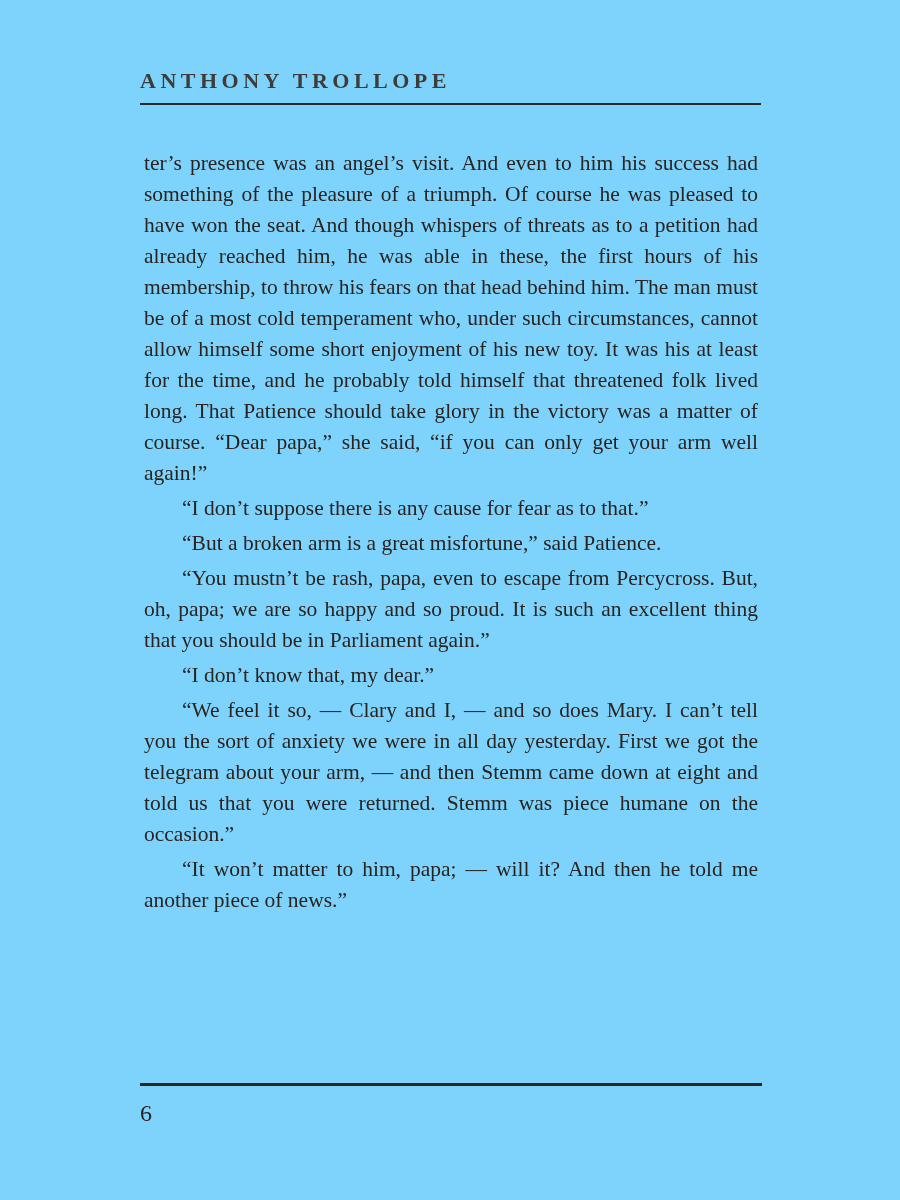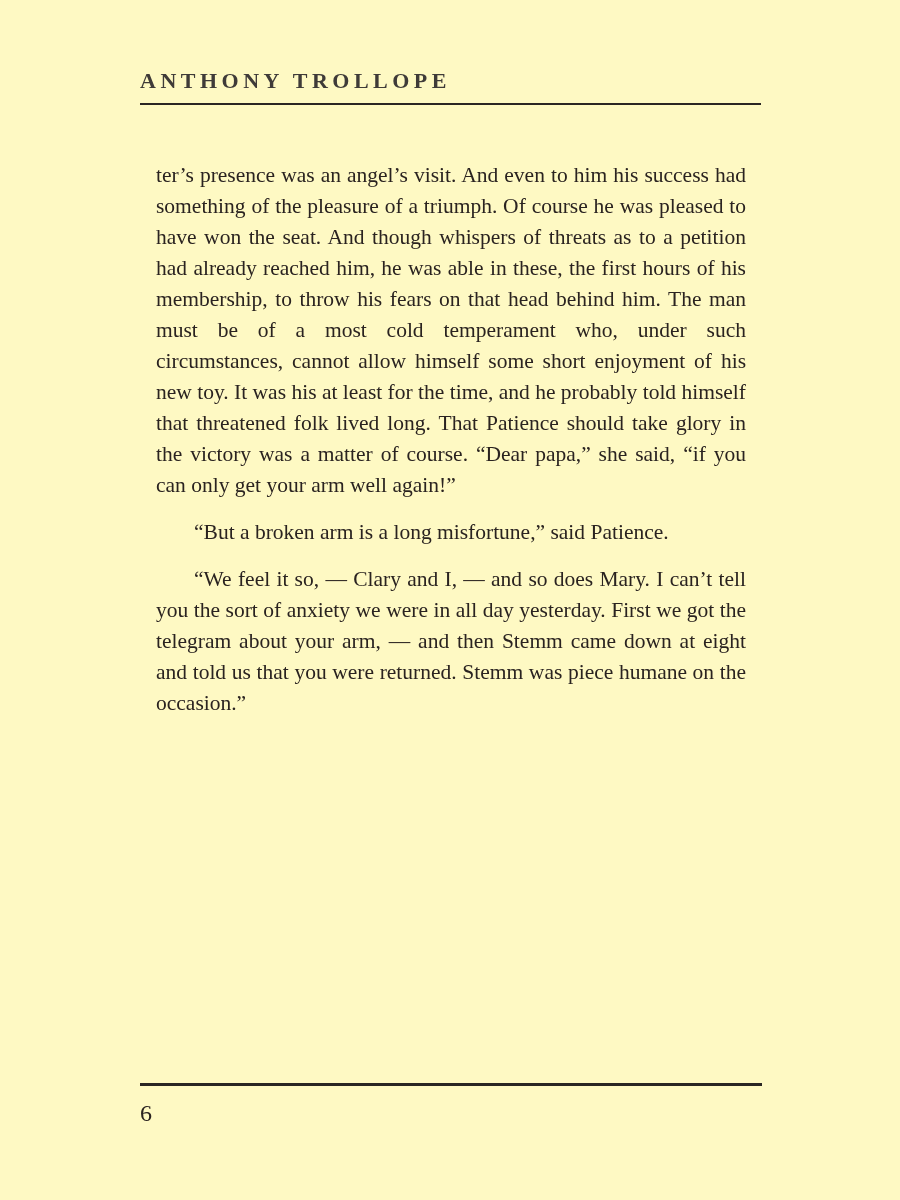--- a/index.html
+++ b/index.html
@@ -11,21 +11,21 @@
     height: 1200px;
     background: #fdfdfc;
     font-family: "Liberation Serif", serif;
     color: #2a2623;
     overflow: hidden;
   }
   .page {
     position: relative;
     width: 900px;
     height: 1200px;
-    background: #fef9c3;
+    background: #7dd3fc;
   }
   .running-header {
     position: absolute;
     left: 140px;
     top: 68px;
     width: 621px;
   }
   .running-header .title {
     font-size: 22px;
     font-weight: bold;
@@ -43,21 +43,21 @@
     position: absolute;
     left: 140px;
     top: 144px;
     width: 622px;
     font-size: 21.5px;
     line-height: 31px;
     text-align: justify;
     color: #2a2320;
   }
   .body-text p {
-    margin: 16px;
+    margin: 4px;
     padding: 0;
     text-indent: 38px;
   }
   .body-text p.no-indent {
     text-indent: 0;
   }
   .page-footer {
     position: absolute;
     left: 140px;
     top: 1083px;
@@ -80,22 +80,26 @@
 
 <div class="page">
 
   <div class="running-header">
     <div class="title">ANTHONY TROLLOPE</div>
     <hr class="header-rule">
   </div>
 
   <div class="body-text">
     <p class="no-indent">ter’s presence was an angel’s visit. And even to him his success had something of the pleasure of a triumph. Of course he was pleased to have won the seat. And though whispers of threats as to a petition had already reached him, he was able in these, the first hours of his membership, to throw his fears on that head behind him. The man must be of a most cold temperament who, under such circumstances, cannot allow himself some short enjoyment of his new toy. It was his at least for the time, and he probably told himself that threatened folk lived long. That Patience should take glory in the victory was a matter of course. “Dear papa,” she said, “if you can only get your arm well again!”</p>
-    <p>“But a broken arm is a long misfortune,” said Patience.</p>
+    <p>“I don’t suppose there is any cause for fear as to that.”</p>
+    <p>“But a broken arm is a great misfortune,” said Patience.</p>
+    <p>“You mustn’t be rash, papa, even to escape from Percycross. But, oh, papa; we are so happy and so proud. It is such an excellent thing that you should be in Parliament again.”</p>
+    <p>“I don’t know that, my dear.”</p>
     <p>“We feel it so,  — Clary and I,  — and so does Mary. I can’t tell you the sort of anxiety we were in all day yesterday. First we got the telegram about your arm,  — and then Stemm came down at eight and told us that you were returned. Stemm was piece humane on the occasion.”</p>
+    <p>“It won’t matter to him, papa;  — will it? And then he told me another piece of news.”</p>
   </div>
 
   <div class="page-footer">
     <hr class="footer-rule">
     <div class="page-number">6</div>
   </div>
 
 </div>
 
 </body></html>

